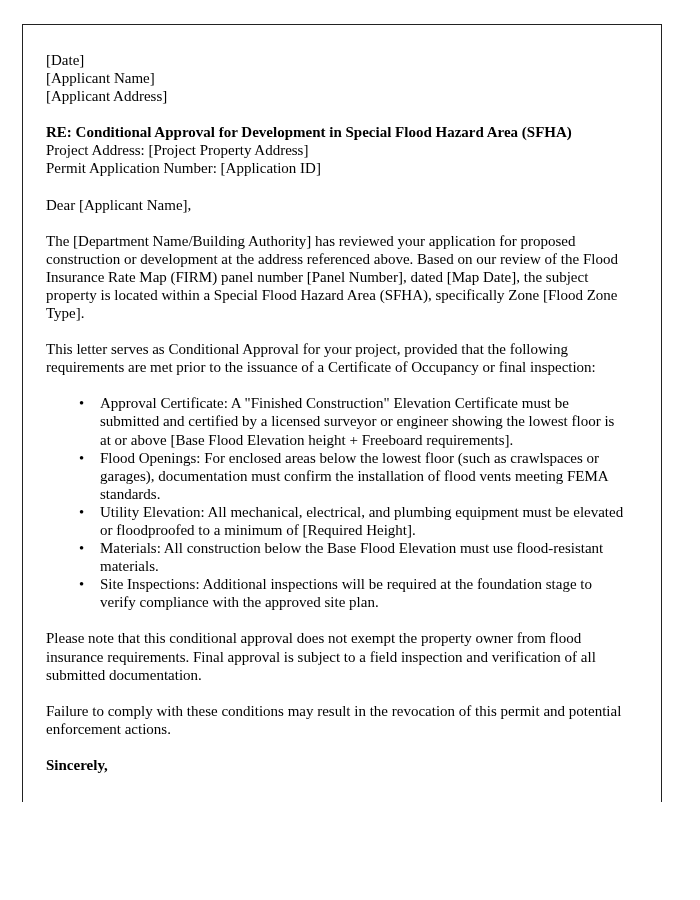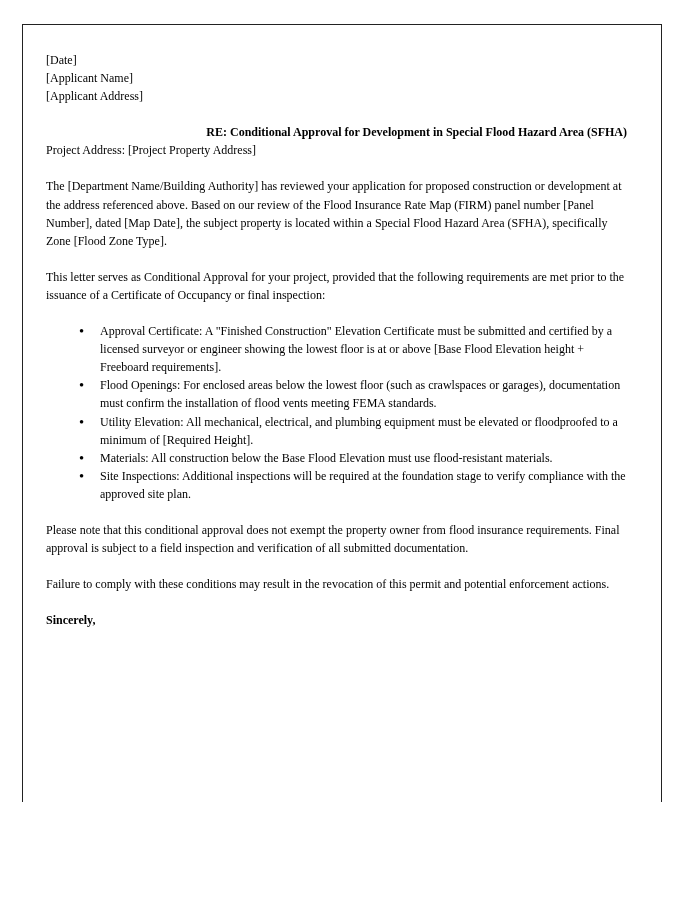--- a/index.html
+++ b/index.html
@@ -28,21 +28,21 @@
     background: #ffffff;
     overflow: hidden;
   }
 
   #sheet {
     padding: 26px 34px 0 23px;
     box-sizing: border-box;
   }
 
   .body-text {
-    font-size: 12px;
+    font-size: 15px;
     line-height: 18.1px;
     text-align: left;
   }
 
   .addr-block {
     margin: 0 0 18px 0;
   }
   .addr-line {
     display: block;
     white-space: nowrap;
@@ -50,21 +50,20 @@
 
   .re-block {
     margin: 0 0 18px 0;
   }
   .re-line {
     display: block;
     white-space: nowrap;
   }
   .re-line.strong {
     font-weight: bold;
-    text-align: right;
   }
 
   p.para {
     margin: 7px 0 18px 0;
   }
 
   .salutation {
     margin: 0 0 18px 0;
   }
 
@@ -102,22 +101,24 @@
 
     <div class="body-text addr-block">
       <span class="addr-line">[Date]</span>
       <span class="addr-line">[Applicant Name]</span>
       <span class="addr-line">[Applicant Address]</span>
     </div>
 
     <div class="body-text re-block">
       <span class="re-line strong">RE: Conditional Approval for Development in Special Flood Hazard Area (SFHA)</span>
       <span class="re-line">Project Address: [Project Property Address]</span>
+      <span class="re-line">Permit Application Number: [Application ID]</span>
     </div>
 
+    <div class="body-text salutation">Dear [Applicant Name],</div>
 
     <p class="body-text para">The [Department Name/Building Authority] has reviewed your application for proposed construction or development at the address referenced above. Based on our review of the Flood Insurance Rate Map (FIRM) panel number [Panel Number], dated [Map Date], the subject property is located within a Special Flood Hazard Area (SFHA), specifically Zone [Flood Zone Type].</p>
 
     <p class="body-text para"><span>This letter serves as </span><b>Conditional Approval</b><span> for your project, provided that the following requirements are met prior to the issuance of a Certificate of Occupancy or final inspection:</span></p>
 
     <ul class="body-text req-list">
       <li><b>Approval Certificate:</b><span> A "Finished Construction" Elevation Certificate must be submitted and certified by a licensed surveyor or engineer showing the lowest floor is at or above [Base Flood Elevation height + Freeboard requirements].</span></li>
       <li><b>Flood Openings:</b><span> For enclosed areas below the lowest floor (such as crawlspaces or garages), documentation must confirm the installation of flood vents meeting FEMA standards.</span></li>
       <li><b>Utility Elevation:</b><span> All mechanical, electrical, and plumbing equipment must be elevated or floodproofed to a minimum of [Required Height].</span></li>
       <li><b>Materials:</b><span> All construction below the Base Flood Elevation must use flood-resistant materials.</span></li>

